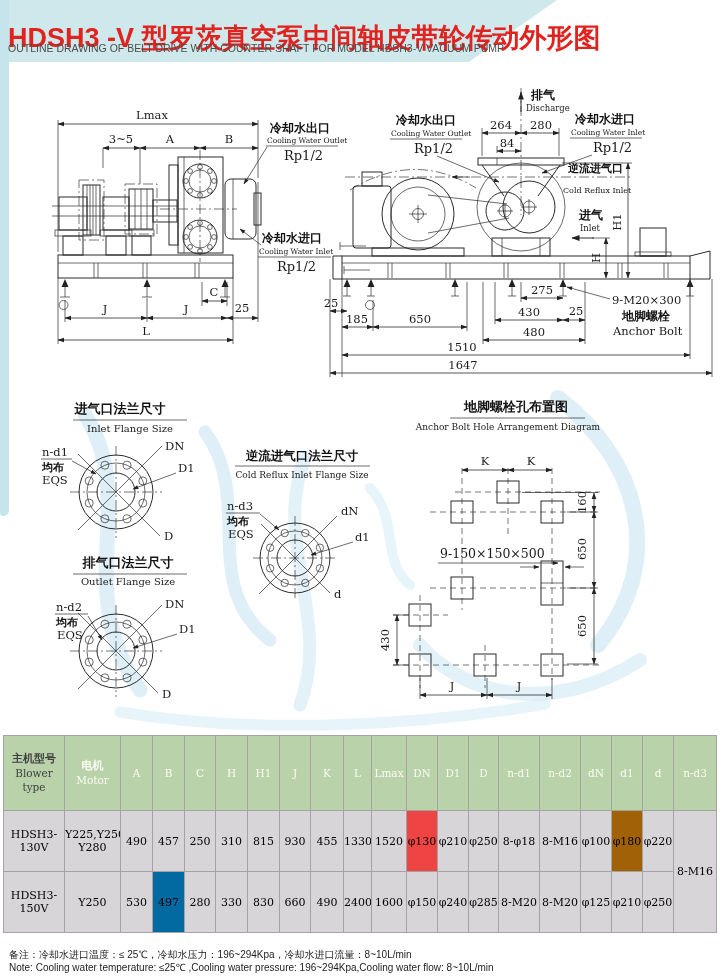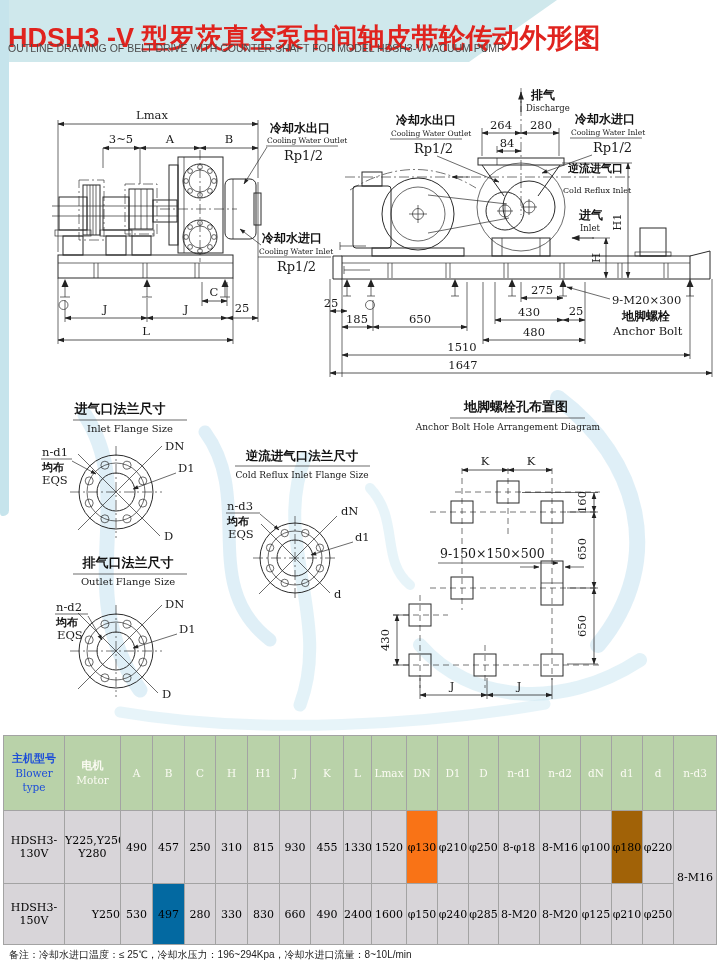--- a/index.html
+++ b/index.html
@@ -25,21 +25,21 @@
   text.cns{font:bold 11px "Liberation Sans",sans-serif;fill:#111}
   text.enl{font:7.5px "DejaVu Serif",serif;fill:#1a1a1a}
   text.enm{font:9px "DejaVu Serif",serif;fill:#1a1a1a;text-anchor:middle}
   text.rp{font:13px "DejaVu Serif",serif;fill:#1a1a1a}
   .arrowfill{fill:#222;stroke:none}
   table.spec{position:absolute;left:3px;top:735px;width:713px;border-collapse:collapse;
              table-layout:fixed;}
   table.spec th,table.spec td{border:1px solid #a3a3a3;text-align:center;vertical-align:middle;
              padding:0;overflow:hidden;}
   table.spec thead tr{height:75px;}
-  table.spec tbody tr:nth-child(1){height:73px;}
+  table.spec tbody tr:nth-child(1){height:61px;}
   table.spec tbody tr:nth-child(2){height:61px;}
   table.spec th{font-weight:normal;}
   table.spec td{font:11px "DejaVu Serif",serif;white-space:pre-line;}
   .hcn{font:bold 11px "Liberation Sans",sans-serif;line-height:1.35;}
   .hen{font:10.5px "DejaVu Serif",serif;line-height:1.35;}
   .notes{position:absolute;left:9px;top:948px;color:#1c1c1c;
          font:10px/1.32 "Liberation Sans",sans-serif;white-space:nowrap;}
 </style>
 </head>
 <body>
@@ -411,21 +411,21 @@
         <col style="width:30px">
         <col style="width:41px">
         <col style="width:41px">
       <col style="width:31px">
         <col style="width:31px">
         <col style="width:31px">
         <col style="width:43px">
     </colgroup>
     <thead>
       <tr>
-          <th style="background: rgb(185, 210, 169); color: #1d4ed8; margin-left: 16px;">
+          <th style="background: rgb(185, 210, 169); color: #404040; margin-left: 16px;">
             <div class="hcn">主机型号</div>
             <div class="hen">Blower type</div>
           </th>
           <th style="background: rgb(185, 210, 169); color: rgb(251, 251, 243);">
             <div class="hcn">电机</div>
             <div class="hen">Motor</div>
           </th>
           <th style="background: rgb(185, 210, 169); color: rgb(251, 251, 243);">
             <div class="hen">A</div>
           </th>
@@ -489,33 +489,33 @@
 Y280</td>
           <td style="background: rgb(216, 213, 217);">490</td>
           <td style="background: rgb(216, 213, 217);">457</td>
           <td style="background: rgb(216, 213, 217);">250</td>
           <td style="background: rgb(216, 213, 217);">310</td>
           <td style="background: rgb(216, 213, 217);">815</td>
           <td style="background: rgb(216, 213, 217);">930</td>
           <td style="background: rgb(216, 213, 217);">455</td>
           <td style="background: rgb(216, 213, 217);">1330</td>
           <td style="background: rgb(216, 213, 217);">1520</td>
-          <td style="background: #f97316;">φ130</td>
+          <td style="background: #ef4444;">φ130</td>
           <td style="background: rgb(216, 213, 217);">φ210</td>
           <td style="background: rgb(216, 213, 217);">φ250</td>
           <td style="background: rgb(216, 213, 217);">8-φ18</td>
           <td style="background: rgb(216, 213, 217);">8-M16</td>
           <td style="background: rgb(216, 213, 217);">φ100</td>
           <td style="background: #a16207;">φ180</td>
           <td style="background: rgb(216, 213, 217);">φ220</td>
           <td rowspan="2" style="background: rgb(216, 213, 217);">8-M16</td>
         </tr>
         <tr>
           <td style="background: rgb(216, 213, 217);">HDSH3-150V</td>
-          <td style="background: rgb(216, 213, 217); text-align: right;">Y250</td>
+          <td style="background: rgb(216, 213, 217);">Y250</td>
           <td style="background: rgb(216, 213, 217);">530</td>
           <td style="background: #0369a1;">497</td>
           <td style="background: rgb(216, 213, 217);">280</td>
           <td style="background: rgb(216, 213, 217);">330</td>
           <td style="background: rgb(216, 213, 217);">830</td>
           <td style="background: rgb(216, 213, 217);">660</td>
           <td style="background: rgb(216, 213, 217);">490</td>
           <td style="background: rgb(216, 213, 217);">2400</td>
           <td style="background: rgb(216, 213, 217);">1600</td>
           <td style="background: rgb(216, 213, 217);">φ150</td>
@@ -525,14 +525,15 @@
           <td style="background: rgb(216, 213, 217);">8-M20</td>
           <td style="background: rgb(216, 213, 217);">φ125</td>
           <td style="background: rgb(216, 213, 217);">φ210</td>
           <td style="background: rgb(216, 213, 217);">φ250</td>
         </tr>
       </tbody>
   </table>
 
   <div class="notes">
     <div>备注：冷却水进口温度：≤ 25℃，冷却水压力：196~294Kpa，冷却水进口流量：8~10L/min</div>
+    <div>Note: Cooling water temperature: ≤25℃ ,Cooling water pressure: 196~294Kpa,Cooling water flow: 8~10L/min</div>
   </div>
 </div>
 
 </body></html>

